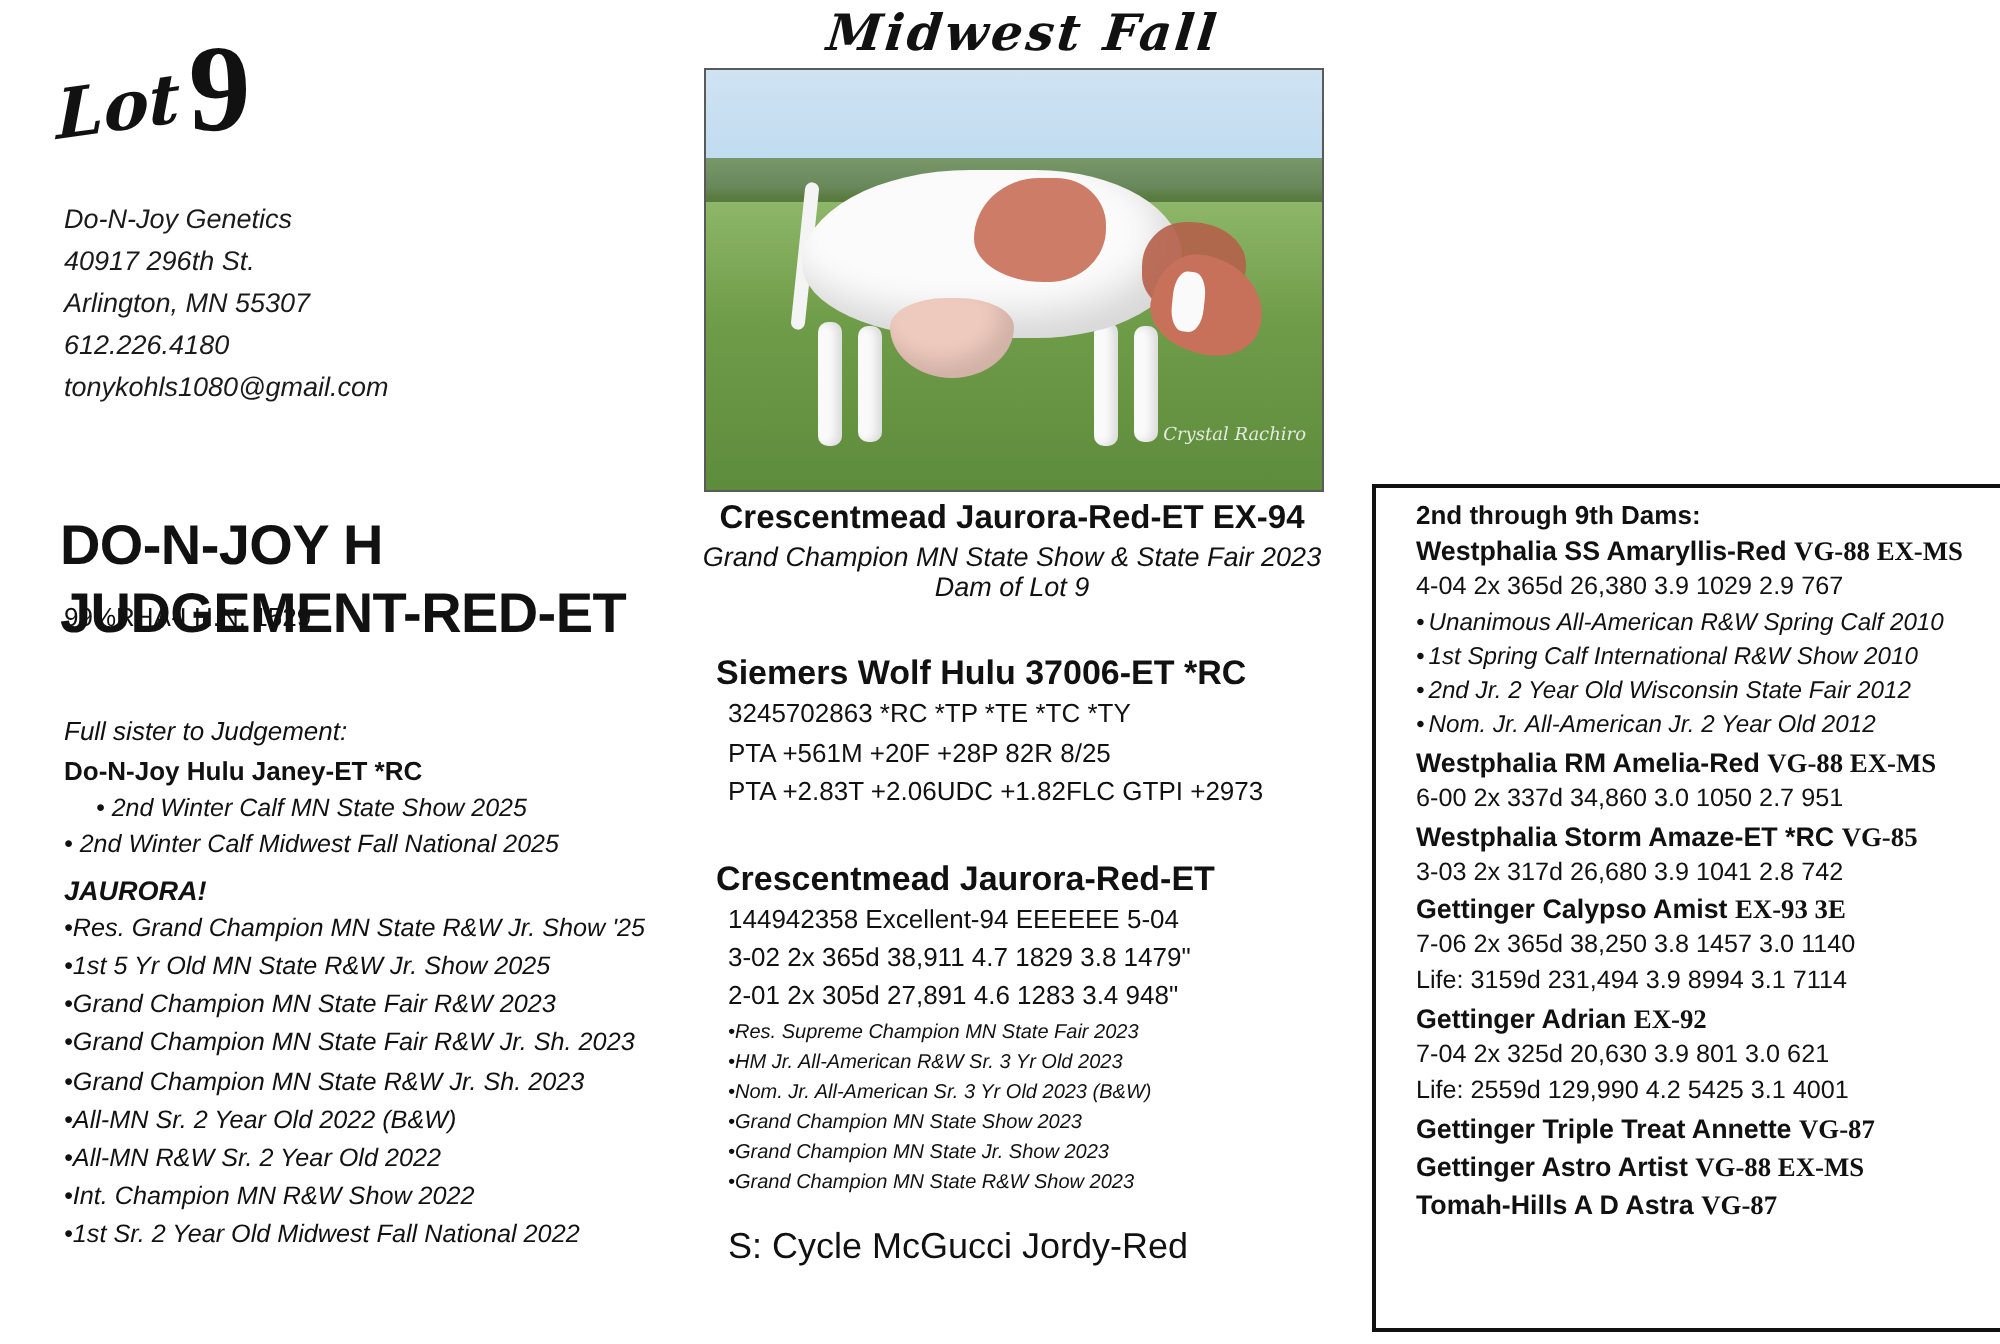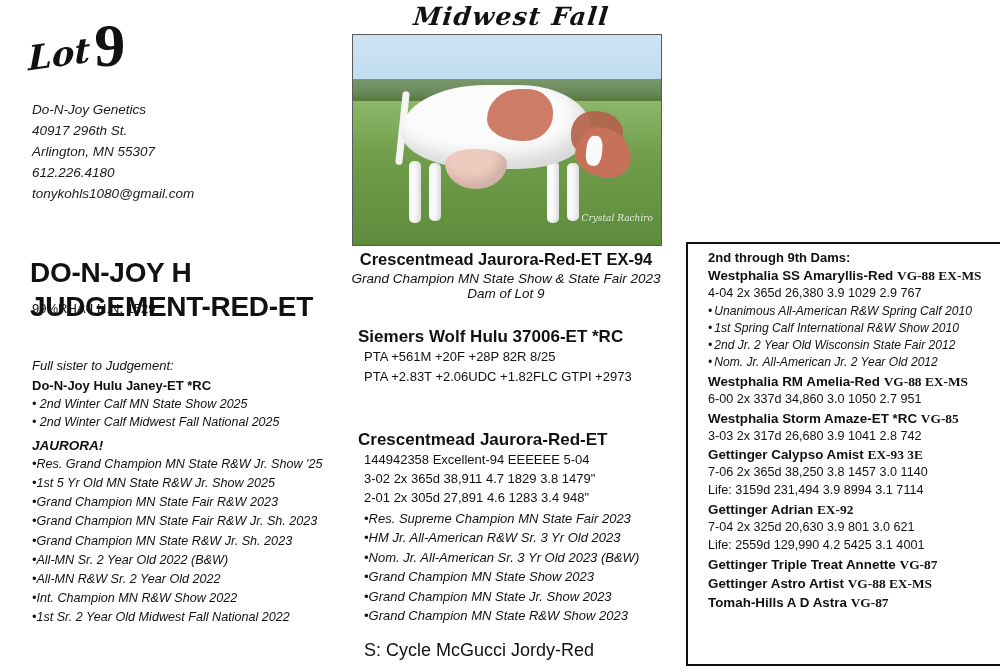--- a/index.html
+++ b/index.html
@@ -109,20 +109,21 @@
   }
   .sister-block ul {
     margin: 0;
     padding: 0;
     list-style: none;
   }
   .sister-block li {
     font-style: italic;
     font-size: 12.5px;
     line-height: 1.45;
+    text-align: center;
   }
   .sister-block li:before { content: "\2022  "; }
 
   
   .jaurora-block {
     position: absolute;
     left: 32px;
     top: 438px;
     font-size: 13px;
     width: 300px;
@@ -304,21 +305,21 @@
     line-height: 1.48;
     margin-left: 6px;
     white-space: nowrap;
   }
   .dam-block ul {
     margin: 1px 0 0 6px;
     padding: 0;
     list-style: none;
   }
   .dam-block li {
-    font-size: 13px;
+    font-size: 10px;
     font-style: italic;
     line-height: 1.5;
     white-space: nowrap;
   }
   .dam-block li:before { content: "\2022 "; }
   .dam-block .sire-line {
     font-size: 18px;
     margin-left: 6px;
     margin-top: 14px;
   }
@@ -442,20 +443,21 @@
   </div>
 
   <div class="photo-caption">
     <div class="cap1">Crescentmead Jaurora-Red-ET EX-94</div>
     <div class="cap2">Grand Champion MN State Show &amp; State Fair 2023</div>
     <div class="cap3">Dam of Lot 9</div>
   </div>
 
   <div class="sire-block">
     <div class="nm">Siemers Wolf Hulu 37006-ET *RC</div>
+    <div class="ln">3245702863    *RC *TP *TE *TC *TY</div>
     <div class="ln">PTA +561M +20F +28P 82R 8/25</div>
     <div class="ln">PTA +2.83T +2.06UDC +1.82FLC GTPI +2973</div>
   </div>
 
   <div class="dam-block">
     <div class="nm">Crescentmead Jaurora-Red-ET</div>
     <div class="ln">144942358    Excellent-94 EEEEEE  5-04</div>
     <div class="ln">3-02  2x  365d  38,911  4.7  1829  3.8  1479"</div>
     <div class="ln">2-01  2x  305d  27,891  4.6  1283  3.4    948"</div>
     <ul>

